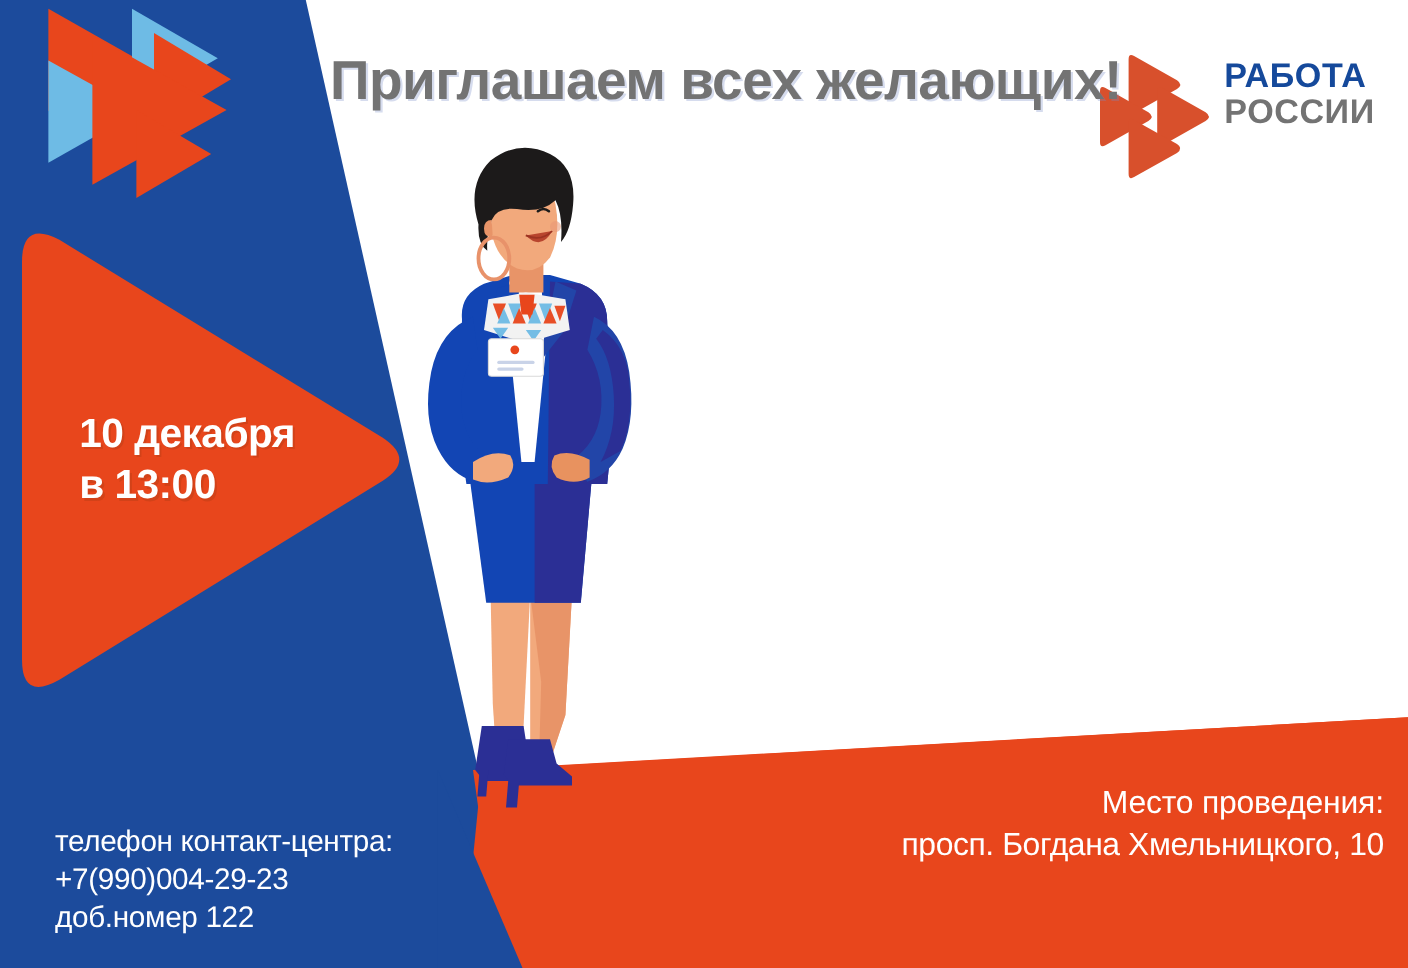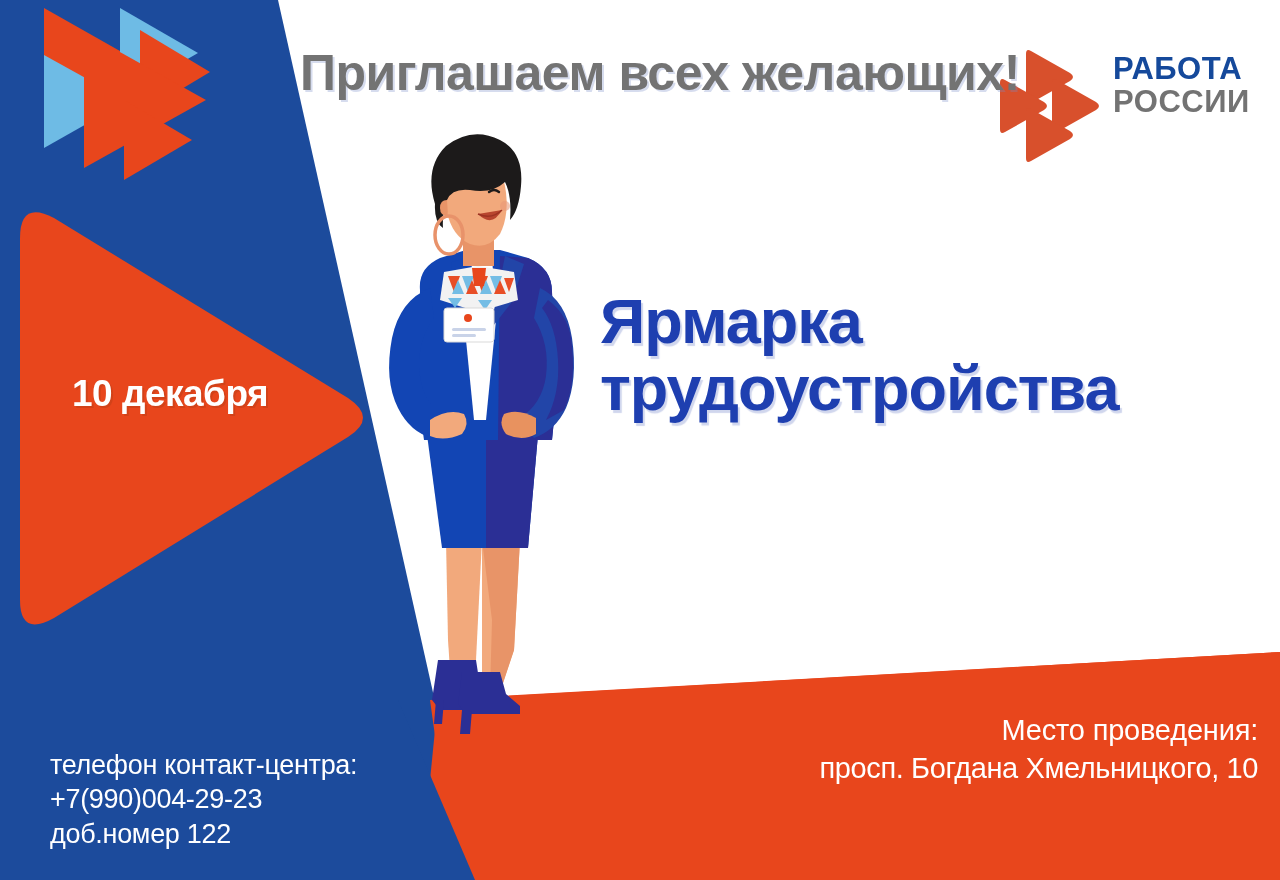--- a/index.html
+++ b/index.html
@@ -233,27 +233,24 @@
     <path d="M 489 192 Q 494 188 499 192" stroke="#1c1a1a" stroke-width="2.4" fill="none" stroke-linecap="round"></path>
 
     <path d="M 478 214 Q 492 228 502 210 Z" fill="#b8452e"></path>
     <path d="M 478 214 Q 492 220 502 210" stroke="#9c3322" stroke-width="1.6" fill="none"></path>
 
     <circle cx="505" cy="206" r="5" fill="#ea9a78" opacity="0.6"></circle>
   </svg>
 
   <div class="headline">Приглашаем всех желающих!</div>
 
-  <div class="main-title">
-    <span class="l1">Ярмарка</span>
-    <span class="l2">трудоустройства</span>
-  </div>
 
   <div class="date-badge">
     <span>10 декабря</span>
+    <span>в 13:00</span>
   </div>
 
   <div class="contact">
     <span>телефон контакт-центра:</span>
     <span>+7(990)004-29-23</span>
     <span>доб.номер 122</span>
   </div>
 
   <div class="venue">
     <span class="l1">Место проведения:</span>

